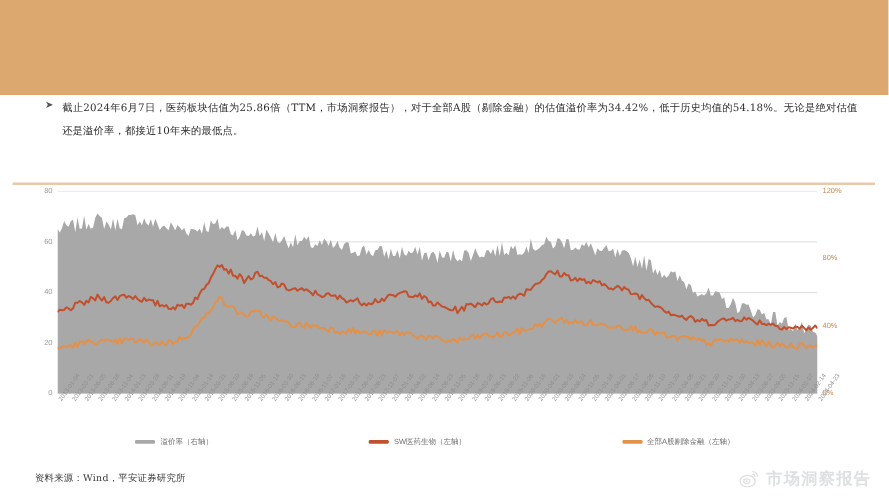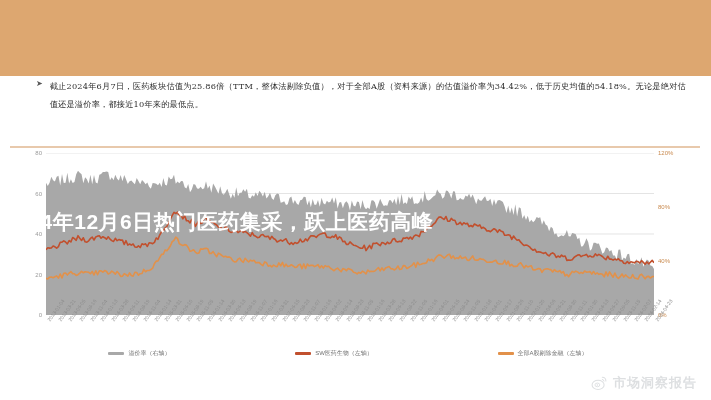--- a/index.html
+++ b/index.html
@@ -98,21 +98,21 @@
         <path d="M3 20 L5.5 14 L16 3.5 L20.5 8 L10 18.5 Z" fill="#d4622a"></path>
         <path d="M3 20 L5.5 14 L7.5 16 Z" fill="#fff" stroke="#d4622a" stroke-width="1"></path>
       </svg>
     </span>
     <span class="title-text">1.4 医药行业估值及溢价率：接近10年来最低点</span>
   </div>
   <div class="title-rule"></div>
 
   <div class="bullet">
     <span class="bullet-mark">➤</span>
-    <span class="bullet-body">截止2024年6月7日，医药板块估值为25.86倍（TTM，整体法剔除负值），对于全部A股（资料来源）的估值溢价率为34.42%，低于历史均值的54.18%。无论是绝对估值还是溢价率，都接近10年来的最低点。</span>
+    <span class="bullet-body">截止2024年6月7日，医药板块估值为25.86倍（TTM，市场洞察报告），对于全部A股（剔除金融）的估值溢价率为34.42%，低于历史均值的54.18%。无论是绝对估值还是溢价率，都接近10年来的最低点。</span>
   </div>
 
 
   <div class="chart-card">
     <div class="chart-top-rule"></div>
 
     <div class="plot-wrap">
       <div class="plot">
         <svg id="chart-svg" viewBox="0 0 600 162" preserveAspectRatio="none">
             <line x1="0" x2="600" y1="162" y2="162" class="grid-line" vector-effect="non-scaling-stroke"></line>
@@ -209,24 +209,24 @@
           <span class="legend-swatch" style="background: rgb(193, 80, 46);"></span>
           <span class="legend-label">SW医药生物（左轴）</span>
         </div>
         <div class="legend-item">
           <span class="legend-swatch" style="background: rgb(226, 145, 74);"></span>
           <span class="legend-label">全部A股剔除金融（左轴）</span>
         </div>
       </div>
   </div>
 
+  <div class="source">资料来源：Wind，平安证券研究所</div>
 
   <div class="band-fill"></div>
   <div class="headline">
-    <span>2024年12月6日热门医药集采，跃上医药高峰</span>
   </div>
 
   <div class="watermark">
     <svg class="wm-icon" viewBox="0 0 24 24">
       <ellipse cx="10" cy="14" rx="8.5" ry="6.5" fill="none" stroke="#9aa0a6" stroke-width="1.5"></ellipse>
       <ellipse cx="9" cy="14" rx="3.4" ry="2.6" fill="none" stroke="#9aa0a6" stroke-width="1.3"></ellipse>
       <circle cx="9" cy="14" r="1.1" fill="#9aa0a6"></circle>
       <path d="M16 3.2 A5.2 5.2 0 0 1 21 8.4" fill="none" stroke="#9aa0a6" stroke-width="1.5" stroke-linecap="round"></path>
       <path d="M16 6.2 A2.6 2.6 0 0 1 18.4 8.6" fill="none" stroke="#9aa0a6" stroke-width="1.4" stroke-linecap="round"></path>
     </svg>

